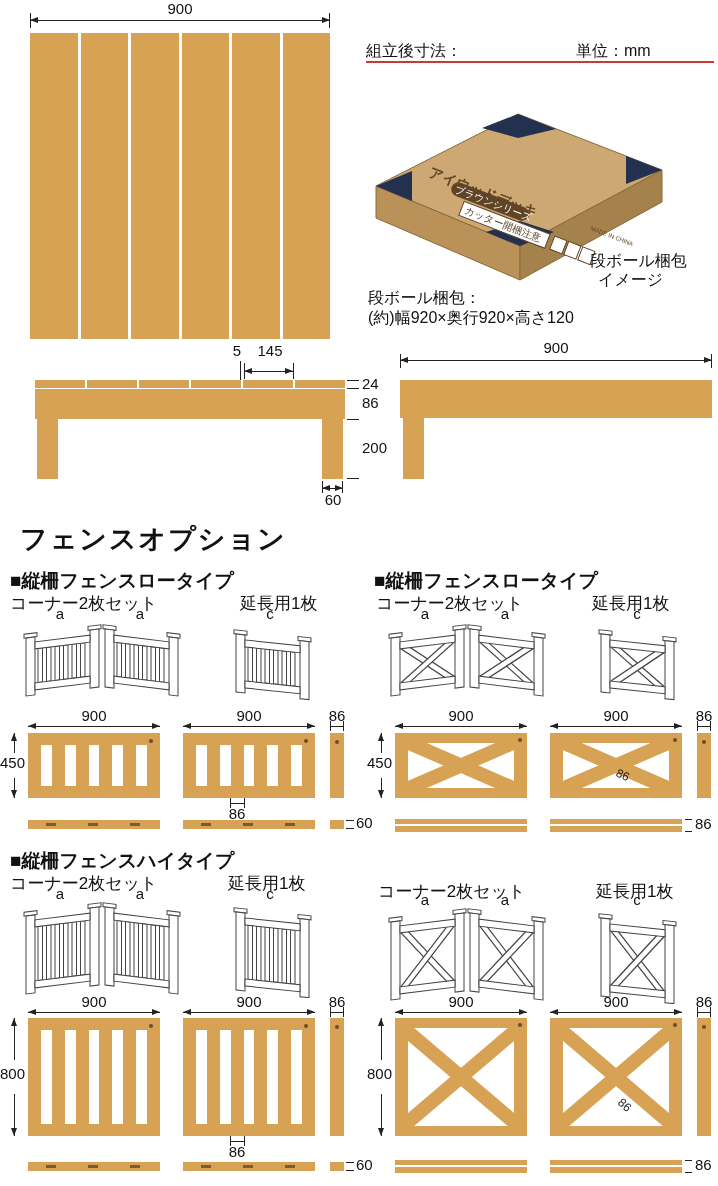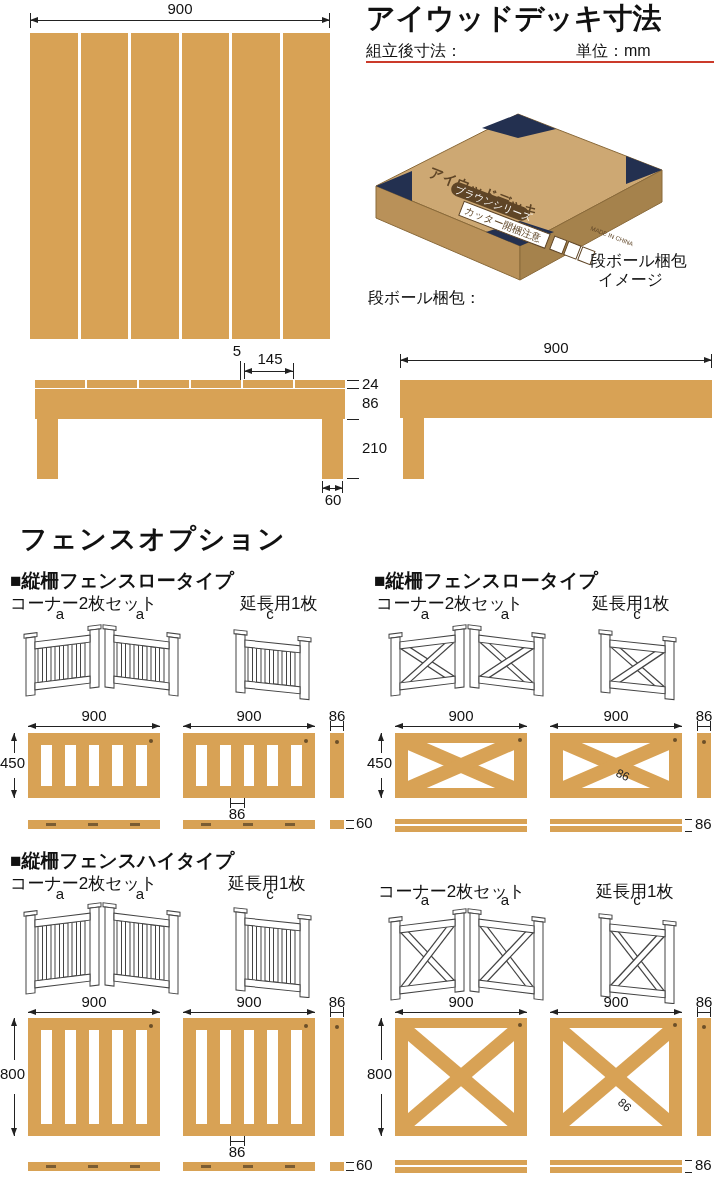--- a/index.html
+++ b/index.html
@@ -128,21 +128,20 @@
   <div class="tick" style="left:329px;top:13px;width:1px;height:15px"></div>
   <div class="deck-top" style="left:30px;top:33px;width:300px;height:306px">
     <div></div>
       <div></div>
     <div></div>
       <div></div>
     <div></div>
       <div></div>
   </div>
 
-  <div class="lbl h1" style="left:366px;top:2px">アイウッドデッキ寸法</div>
   <div class="lbl small" style="left:366px;top:42px">組立後寸法：</div>
   <div class="lbl small" style="left:576px;top:42px">単位：mm</div>
   <div class="redline" style="left:366px;top:61px;width:348px"></div>
 
   <svg class="abs" style="left:366px;top:90px" width="305" height="205" viewBox="0 0 305 205">
     <polygon points="10,96 152,24 296,80 154,156" fill="#cda873" stroke="#8a6a3a" stroke-width="1"></polygon>
     <polygon points="10,96 154,156 154,190 10,128" fill="#b99159" stroke="#8a6a3a" stroke-width="1"></polygon>
     <polygon points="154,156 296,80 296,112 154,190" fill="#a5824c" stroke="#8a6a3a" stroke-width="1"></polygon>
     <polygon points="152,24 190,39 152,48 116,38" fill="#233050"></polygon>
     <polygon points="296,80 260,66 260,94" fill="#233050"></polygon>
@@ -158,23 +157,24 @@
       <text font-size="10" fill="#5f4526">カッター開梱注意</text>
       <rect x="93" y="-11" width="13" height="14" fill="#fff" stroke="#5f4526"></rect>
       <rect x="108" y="-11" width="13" height="14" fill="#fff" stroke="#5f4526"></rect>
       <rect x="123" y="-11" width="13" height="14" fill="#fff" stroke="#5f4526"></rect>
     </g>
     <text transform="translate(224,140) rotate(21)" font-size="6" fill="#5f4526">MADE IN CHINA</text>
   </svg>
   <div class="lbl small" style="left:590px;top:252px">段ボール梱包</div>
   <div class="lbl small" style="left:598px;top:271px">イメージ</div>
   <div class="lbl small" style="left:368px;top:289px">段ボール梱包：</div>
+  <div class="lbl small" style="left:368px;top:309px">(約)幅920×奥行920×高さ120</div>
 
   <div class="lbl dim cc" style="left:237px;top:343px">5</div>
-  <div class="lbl dim cc" style="left:270px;top:351px">145</div>
+  <div class="lbl dim cc" style="left:270px;top:343px">145</div>
   <div class="tick" style="left:240px;top:361px;width:1px;height:19px"></div>
   <div class="tick" style="left:244px;top:363px;width:1px;height:16px"></div>
   <div class="tick" style="left:293px;top:363px;width:1px;height:16px"></div>
   <div class="dimh" style="left:244px;top:371px;width:49px"></div>
   <div class="boards" style="left:35px;top:380px;width:310px;height:8px">
     <div></div>
       <div></div>
     <div></div>
       <div></div>
     <div></div>
@@ -182,21 +182,21 @@
   </div>
   <div class="wood" style="left:35px;top:389px;width:310px;height:30px"></div>
   <div class="wood" style="left:37px;top:419px;width:21px;height:60px"></div>
   <div class="wood" style="left:322px;top:419px;width:21px;height:60px"></div>
   <div class="tick" style="left:347px;top:380px;width:12px;height:1px"></div>
   <div class="tick" style="left:347px;top:388px;width:12px;height:1px"></div>
   <div class="tick" style="left:347px;top:419px;width:12px;height:1px"></div>
   <div class="tick" style="left:347px;top:478px;width:12px;height:1px"></div>
   <div class="lbl dim" style="left:362px;top:376px">24</div>
   <div class="lbl dim" style="left:362px;top:395px">86</div>
-  <div class="lbl dim" style="left:362px;top:440px">210</div>
+  <div class="lbl dim" style="left:362px;top:440px">200</div>
   <div class="tick" style="left:322px;top:481px;width:1px;height:12px"></div>
   <div class="tick" style="left:342px;top:481px;width:1px;height:12px"></div>
   <div class="dimh" style="left:322px;top:488px;width:21px"></div>
   <div class="lbl dim cc" style="left:333px;top:492px">60</div>
 
   <div class="lbl dim cc" style="left:556px;top:340px">900</div>
   <div class="dimh" style="left:400px;top:360px;width:312px"></div>
   <div class="tick" style="left:400px;top:354px;width:1px;height:14px"></div>
   <div class="tick" style="left:711px;top:354px;width:1px;height:14px"></div>
   <div class="wood" style="left:400px;top:380px;width:312px;height:38px"></div>

